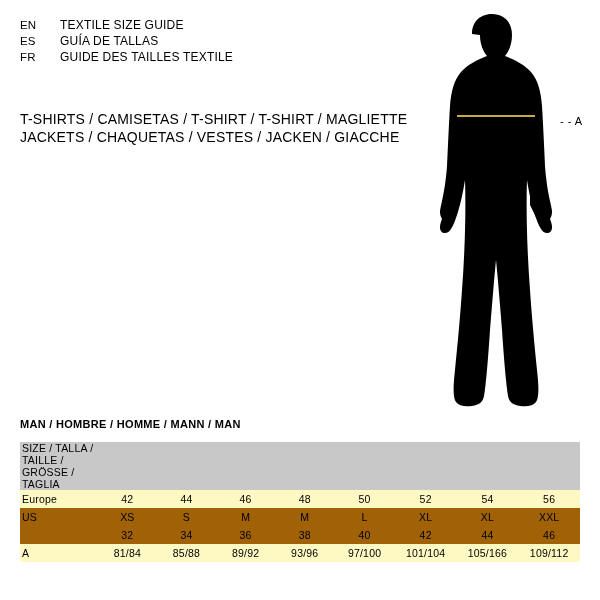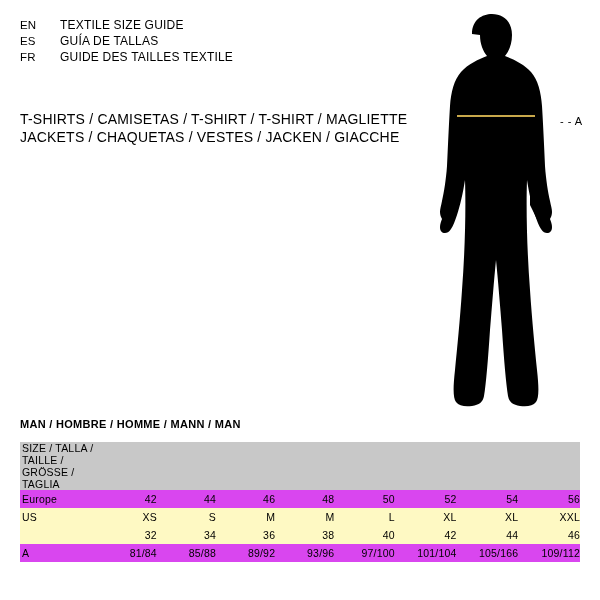--- a/index.html
+++ b/index.html
@@ -96,32 +96,32 @@
   table.size-table td {
     padding: 0;
     height: 18px;
     vertical-align: middle;
   }
   .row-head td {
     background: #c8c8c8;
     font-weight: normal;
   }
   .row-alt td {
+    background: #a16207;
+  }
+  .row-white td {
     background: #fef9c3;
-  }
-  .row-white td {
-    background: #d946ef;
   }
   .col-label {
     width: 84px;
     padding-left: 2px !important;
   }
   .cell {
     width: 68px;
-    text-align: right;
+    text-align: center;
   }
   .footnote {
     position: absolute;
     left: 20px;
     top: 548px;
     font-size: 11px;
     letter-spacing: 0.2px;
   }
 </style>
 </head>

